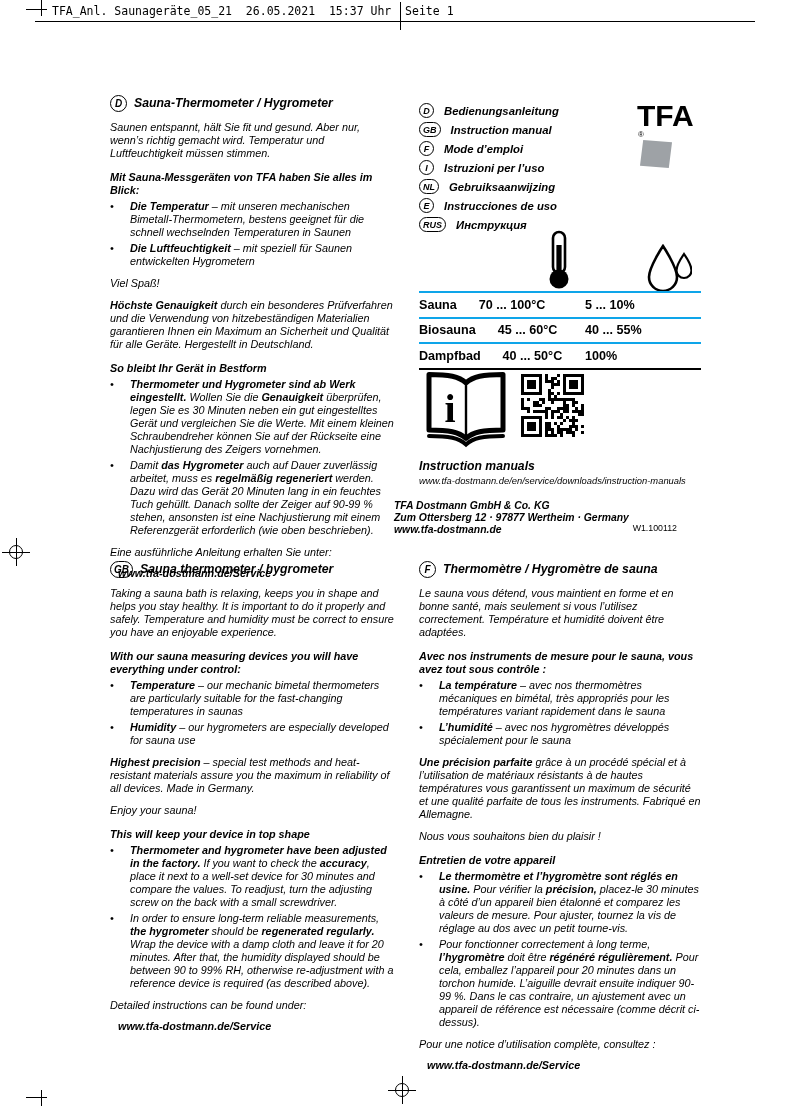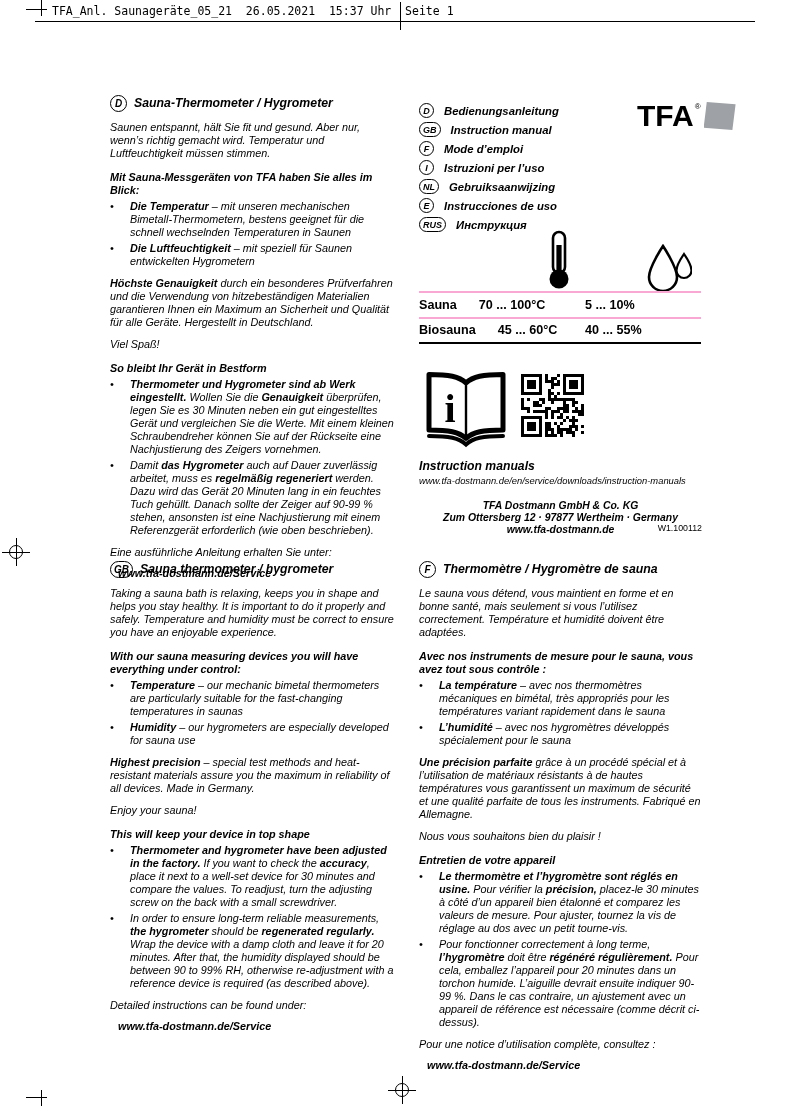--- a/index.html
+++ b/index.html
@@ -32,39 +32,39 @@
   .dot{width:20px;flex:none;}
   .bt{flex:1;}
   .b{font-weight:bold;}
   .outro{margin-bottom:0;}
   .url{font-weight:bold;margin:8px;}
   
   .lang-panel{position:absolute;left:419px;top:101px;font-style:italic;}
   .lang-row{display:flex;align-items:center;gap:10px;height:19px;}
   .lang-label{font-weight:bold;font-size:11.3px;}
   
-  .logo{position:absolute;left:637px;top:102px;display:flex;align-items:flex-start;}
+  .logo{position:absolute;left:637px;top:102px;display:flex;align-items:flex-start;flex-direction:column;}
   .logo-text{font-weight:bold;font-size:30px;line-height:28px;letter-spacing:0;}
   .logo-reg{font-size:8px;line-height:10px;margin-left:1px;}
   .logo-flag{width:32px;height:28px;margin-left:3px;display:inline-block;
         clip-path:polygon(10% 0,100% 8%,90% 100%,0 92%);}
   
   .icon-abs{position:absolute;}
   
   .spec{position:absolute;left:419px;top:291px;width:282px;border-bottom:2px solid #000;}
-  .spec-row{position:relative;border-top:2px solid #f9a8d4;height:23.5px;display:flex;
+  .spec-row{position:relative;border-top:2px solid #0ea5e9;height:23.5px;display:flex;
         align-items:center;font-weight:bold;font-size:12.6px;}
   .spec-temp{margin-left:22px;}
   .spec-hum{position:absolute;left:166px;}
   
   .manuals{position:absolute;left:419px;top:459px;width:283px;font-style:italic;}
   .manuals-title{font-weight:bold;font-size:12.2px;line-height:14px;}
   .manuals-url{font-weight:normal;font-size:9.4px;line-height:12px;margin-top:2px;}
-  .company{position:absolute;left:419px;top:500px;width:283px;font-style:italic;
-        font-weight:bold;font-size:10.4px;line-height:11.8px;text-align:center;}
+  .company{position:absolute;left:394px;top:500px;width:283px;font-style:italic;
+        font-weight:bold;font-size:10.4px;line-height:11.8px;}
   .w-code{position:absolute;right:0;bottom:1px;font-weight:normal;font-style:normal;
         font-size:8.8px;}
 </style>
 </head>
 <body>
 
 <div class="page">
 
   <div class="print-header">TFA_Anl. Saunageräte_05_21  26.05.2021  15:37 Uhr  Seite 1</div>
   <div class="cl" style="left:35px;top:21px;width:735px;height:1px;"></div>
@@ -99,22 +99,22 @@
     <div class="bullets">
       <div class="bullet">
         <span class="dot">•</span>
         <div class="bt"><span class="b">Die Temperatur</span> – mit unseren mechanischen Bimetall-Thermometern, bestens geeignet für die schnell wechselnden Temperaturen in Saunen</div>
       </div>
       <div class="bullet">
         <span class="dot">•</span>
         <div class="bt"><span class="b">Die Luftfeuchtigkeit</span> – mit speziell für Saunen entwickelten Hygrometern</div>
       </div>
     </div>
+    <p class="body">Viel Spaß!</p>
     <p class="body"><span class="b">Höchste Genauigkeit</span> durch ein besonderes Prüfverfahren und die Verwendung von hitzebeständigen Materialien garantieren Ihnen ein Maximum an Sicherheit und Qualität für alle Geräte. Hergestellt in Deutschland.</p>
-    <p class="body">Viel Spaß!</p>
     <div class="h2">So bleibt Ihr Gerät in Bestform</div>
     <div class="bullets">
       <div class="bullet">
         <span class="dot">•</span>
         <div class="bt"><span class="b">Thermometer und Hygrometer sind ab Werk eingestellt.</span> Wollen Sie die <span class="b">Genauigkeit</span> überprüfen, legen Sie es 30 Minuten neben ein gut eingestelltes Gerät und vergleichen Sie die Werte. Mit einem kleinen Schraubendreher können Sie auf der Rückseite eine Nachjustierung des Zeigers vornehmen.</div>
       </div>
       <div class="bullet">
         <span class="dot">•</span>
         <div class="bt">Damit <span class="b">das Hygrometer</span> auch auf Dauer zuverlässig arbeitet, muss es <span class="b">regelmäßig regeneriert</span> werden. Dazu wird das Gerät 20 Minuten lang in ein feuchtes Tuch gehüllt. Danach sollte der Zeiger auf 90-99 % stehen, ansonsten ist eine Nachjustierung mit einem Referenzgerät erforderlich (wie oben beschrieben).</div>
       </div>
@@ -177,20 +177,25 @@
   <div class="spec">
     <div class="spec-row">
       <span class="spec-name">Sauna</span>
       <span class="spec-temp">70 ... 100°C</span>
       <span class="spec-hum">5 ... 10%</span>
     </div>
     <div class="spec-row">
       <span class="spec-name">Biosauna</span>
       <span class="spec-temp">45 ... 60°C</span>
       <span class="spec-hum">40 ... 55%</span>
+    </div>
+    <div class="spec-row">
+      <span class="spec-name">Dampfbad</span>
+      <span class="spec-temp">40 ... 50°C</span>
+      <span class="spec-hum">100%</span>
     </div>
   </div>
 
   <div class="icon-abs" style="left:420px;top:370px;">
     <svg width="92" height="82" viewBox="0 0 92 82">
       <path d="M46 13 C39 6.5 29 4.5 9 4.5 L9 60 C29 60 39 62 46 68.5 C53 62 63 60 83 60 L83 4.5 C63 4.5 53 6.5 46 13 Z" fill="#fff" stroke="#000" stroke-width="5" stroke-linejoin="round"></path>
       <path d="M9 66 C29 66 39 68 46 74.5 C53 68 63 66 83 66" fill="none" stroke="#000" stroke-width="4" stroke-linecap="round"></path>
       <path d="M46 14 L46 67" stroke="#000" stroke-width="2.4"></path>
       <text x="30" y="52" font-family="Liberation Serif, serif" font-size="40" font-weight="bold" text-anchor="middle">i</text>
     </svg>

